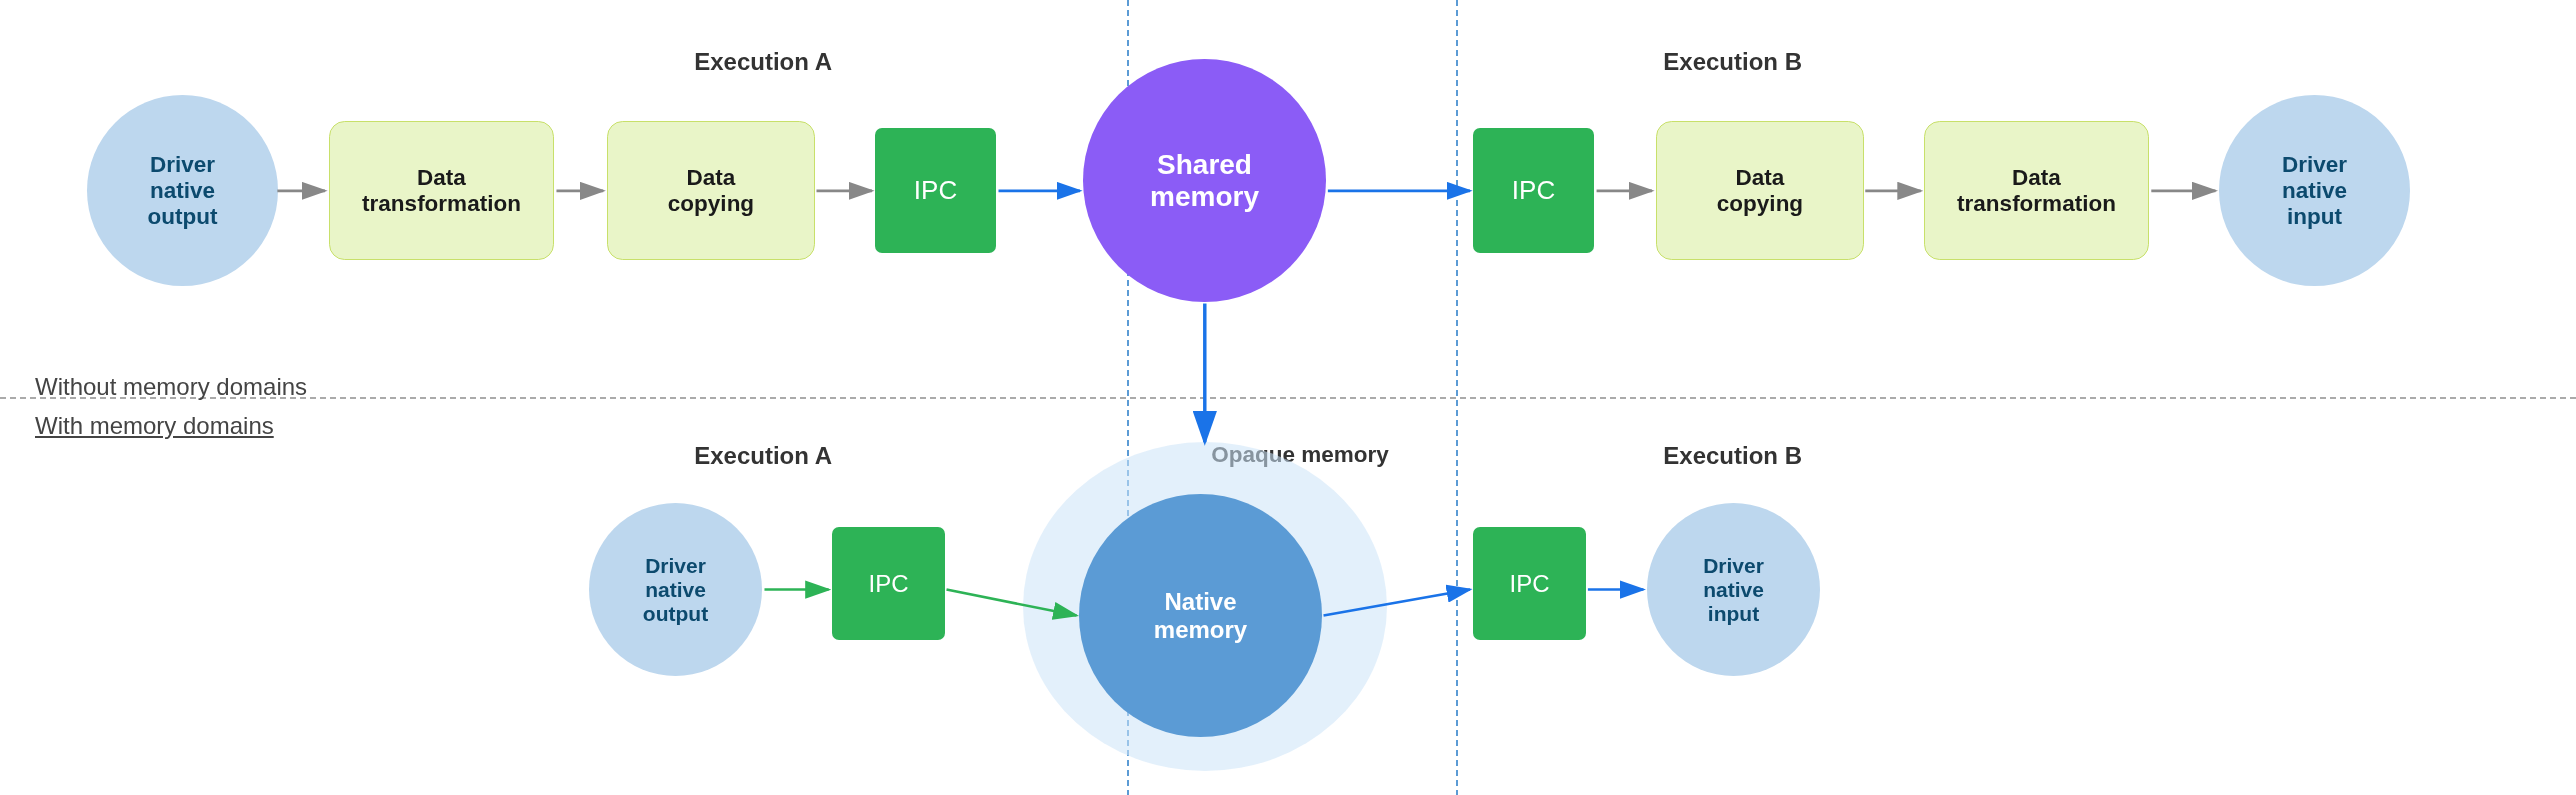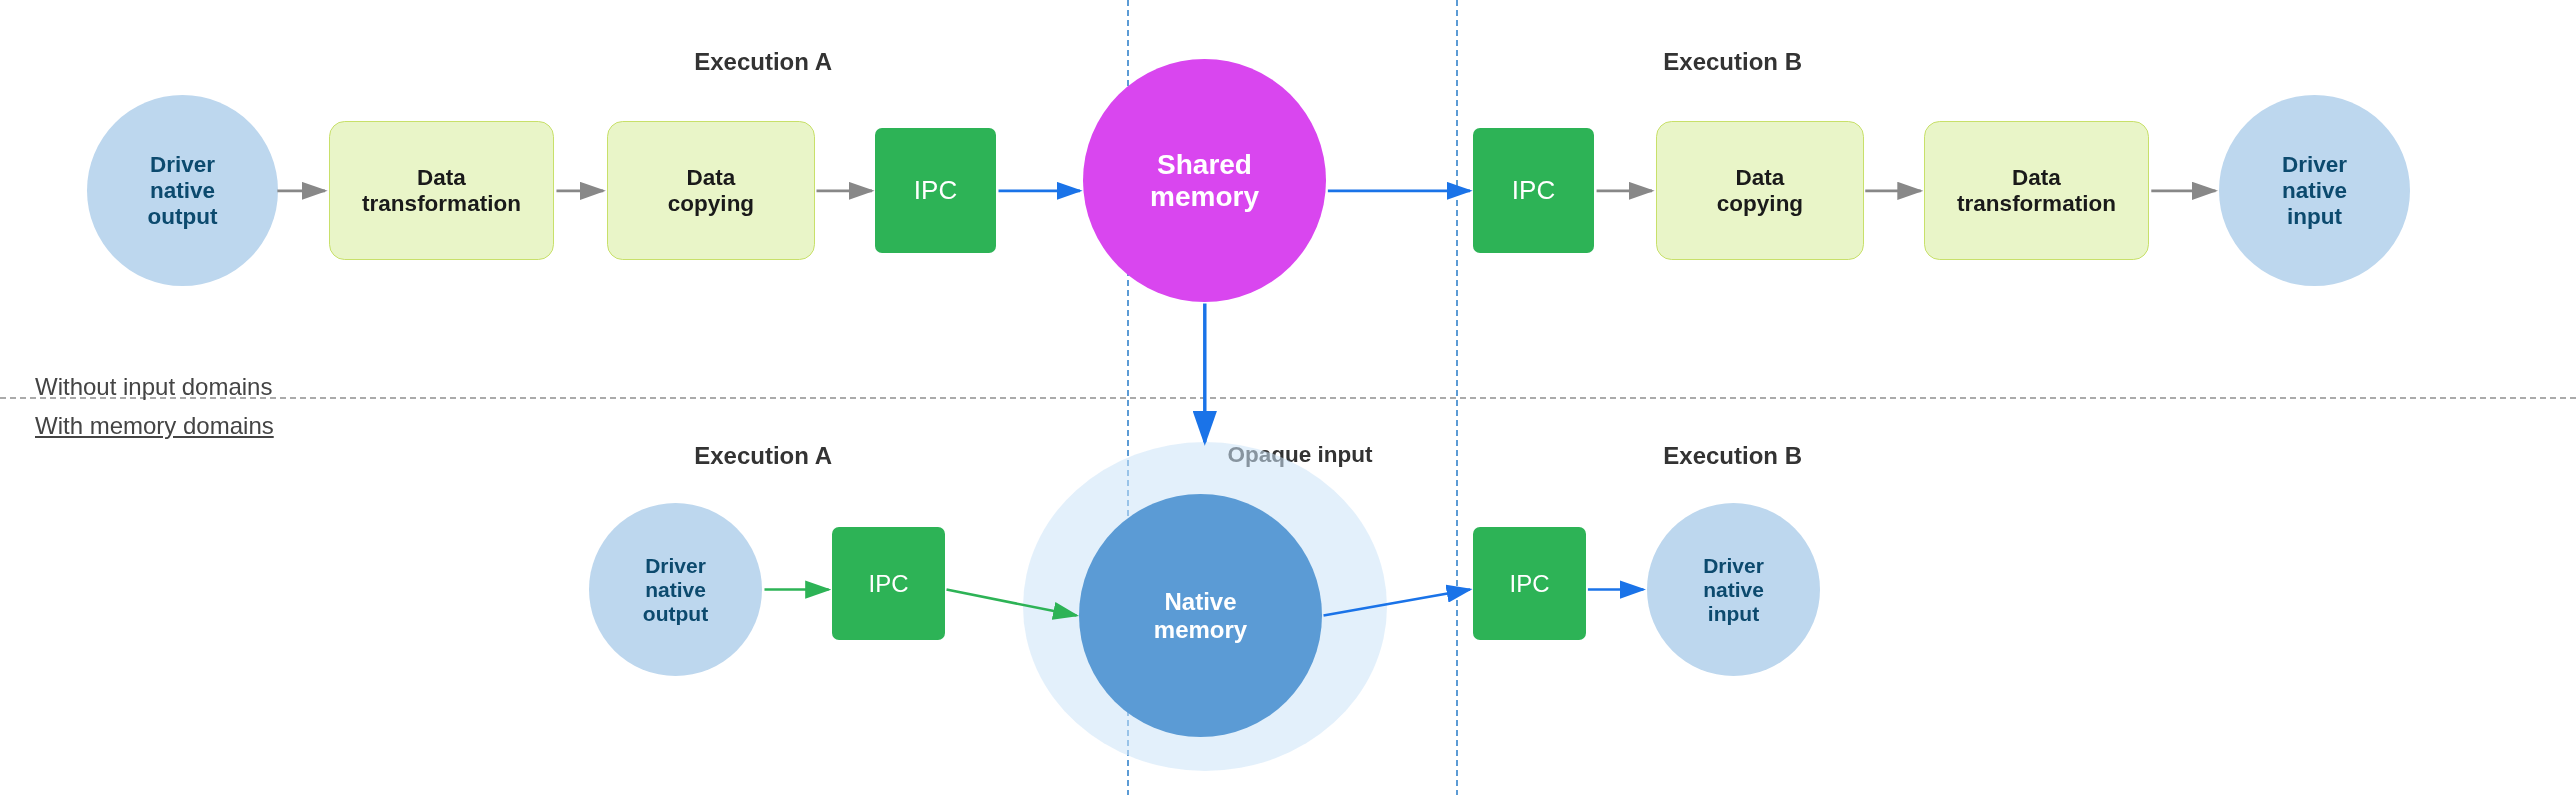--- a/index.html
+++ b/index.html
@@ -84,21 +84,21 @@
       border-radius: 7px;
       background: #2db356;
       color: #fff;
       font-size: 26px;
       font-weight: 400;
     }
 
     
     .node-circle-blue {
       border-radius: 50%;
-      background: #d946ef;
+      background: #8b5cf6;
       color: #fff;
       font-size: 28px;
       font-weight: 700;
     }
 
     
     .node-circle-lightblue {
       border-radius: 50%;
       background: #bdd7ee;
       color: #1a5fa8;
@@ -128,32 +128,32 @@
 </head>
 <body>
 
 <div class="diagram-container">
 
   <div class="vdash" style="left: 1127px; top: 0; height: 796px;"></div>
   <div class="vdash" style="left: 1456px; top: 0; height: 796px;"></div>
 
   <div class="divider" style="top: 397px;"></div>
 
-  <div class="section-label" style="left: 35px; top: 373px;">Without input domains</div>
+  <div class="section-label" style="left: 35px; top: 373px;">Without memory domains</div>
   <div class="section-label" style="left: 35px; top: 412px; text-decoration: underline;">With memory domains</div>
 
   <div class="exec-label" style="left: 555px; top: 48px; width: 277px;">Execution A</div>
 
   <div class="exec-label" style="left: 1525px; top: 48px; width: 277px;">Execution B</div>
 
   <div class="exec-label" style="left: 555px; top: 442px; width: 277px;">Execution A</div>
 
   <div class="exec-label" style="left: 1525px; top: 442px; width: 277px;">Execution B</div>
 
-  <div class="opaque-label" style="left: 1196px; top: 442px; width: 208px;">Opaque input</div>
+  <div class="opaque-label" style="left: 1196px; top: 442px; width: 208px;">Opaque memory</div>
 
   <div class="node node-circle-light" style="left: 87px; top: 95px; width: 191px; height: 191px; font-size: 22.5px;">
     <span>Driver<br>native<br>output</span>
   </div>
 
   <div class="node node-rect-light" style="left: 329px; top: 121px; width: 225px; height: 139px; font-size: 22.5px;">
     <span>Data<br>transformation</span>
   </div>
 
   <div class="node node-rect-light" style="left: 607px; top: 121px; width: 208px; height: 139px; font-size: 22.5px;">

